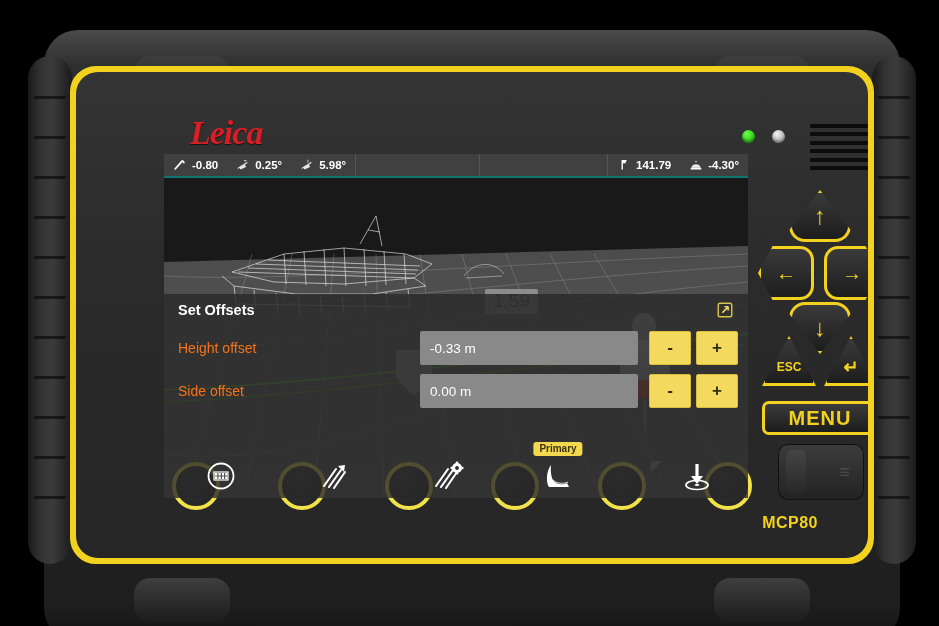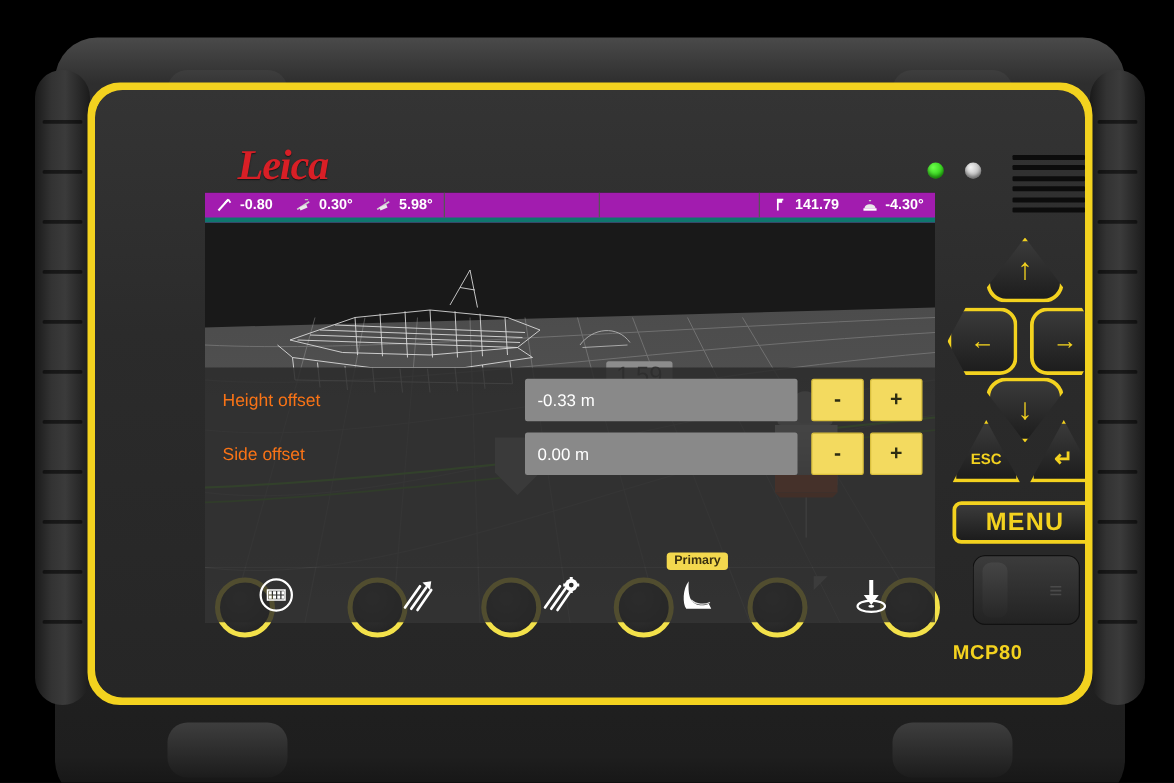--- a/index.html
+++ b/index.html
@@ -123,22 +123,22 @@
     position: absolute; inset: 0;
     background: linear-gradient(180deg,#1b1b1b 0%, #1c1c1c 42%, #232323 48%, #3a3a3a 56%, #4a4a4a 100%);
   }
   .viewport svg { position: absolute; inset: 0; width: 100%; height: 100%; }
 
   
   .statusbar {
     position: absolute; left: 0; top: 0;
     width: 100%; height: 24px;
     display: flex;
-    background: #a21caf;
-    border-bottom: 4px solid #0f766e;
+    background: #404040;
+    border-bottom: 2px solid #0f766e;
     color: #ffffff;
     font-size: 11.5px;
     font-weight: bold;
     align-items: center;
     z-index: 5;
   }
   .sb-group { display: flex; height: 100%; align-items: center; }
   .sb-item { display: flex; align-items: center; gap: 5px; padding: 0 9px; }
   .sb-ico { width: 14px; height: 14px; display: block; }
   .sb-spacer { flex: 1; border-right: 1px solid #565656; height: 100%; }
@@ -480,21 +480,21 @@
               </svg>
               <span>-0.80</span>
             </div>
 
             <div class="sb-item">
               <svg class="sb-ico" viewBox="0 0 16 16">
                 <path d="M2 12 L13 5" stroke="#cfcfcf" stroke-width="1.6" fill="none"></path>
                 <rect x="4" y="9" width="7" height="3" fill="#e8e8e8" transform="rotate(-24 7 10)"></rect>
                 <path d="M9 3 L12 3" stroke="#bdbdbd" stroke-width="1.2"></path>
               </svg>
-              <span>0.30°</span>
+              <span>0.25°</span>
             </div>
 
             <div class="sb-item">
               <svg class="sb-ico" viewBox="0 0 16 16">
                 <path d="M2 12 L13 5" stroke="#cfcfcf" stroke-width="1.6" fill="none"></path>
                 <rect x="4" y="9" width="7" height="3" fill="#e8e8e8" transform="rotate(-24 7 10)"></rect>
                 <path d="M9 2 L9 5" stroke="#bdbdbd" stroke-width="1.2"></path>
               </svg>
               <span>5.98°</span>
             </div>
@@ -516,20 +516,28 @@
                 <path d="M3 11 C3 6 13 6 13 11 Z" fill="#e8e8e8"></path>
                 <rect x="2" y="11" width="12" height="2.2" fill="#ffffff"></rect>
                 <path d="M7 4 L9 4" stroke="#cfcfcf" stroke-width="1.3"></path>
               </svg>
               <span>-4.30°</span>
             </div>
           </div>
         </div>
 
         <div class="panel">
+          <div class="panel-head">
+            <div class="panel-title">Set Offsets</div>
+            <svg class="expand-ico" viewBox="0 0 20 20">
+              <rect x="2.5" y="2.5" width="15" height="15" rx="2" fill="none" stroke="#d8c24a" stroke-width="1.6"></rect>
+              <path d="M7 13 L13.5 6.5" stroke="#f1dd72" stroke-width="1.7" fill="none"></path>
+              <path d="M13.5 6.5 L9.5 6.5 M13.5 6.5 L13.5 10.5" stroke="#f1dd72" stroke-width="1.7" fill="none"></path>
+            </svg>
+          </div>
 
           <div class="form-row">
             <div class="form-label">Height offset</div>
             <div class="form-value">-0.33 m</div>
             <div class="step-btn minus">-</div>
             <div class="step-btn">+</div>
           </div>
 
           <div class="form-row">
             <div class="form-label">Side offset</div>

